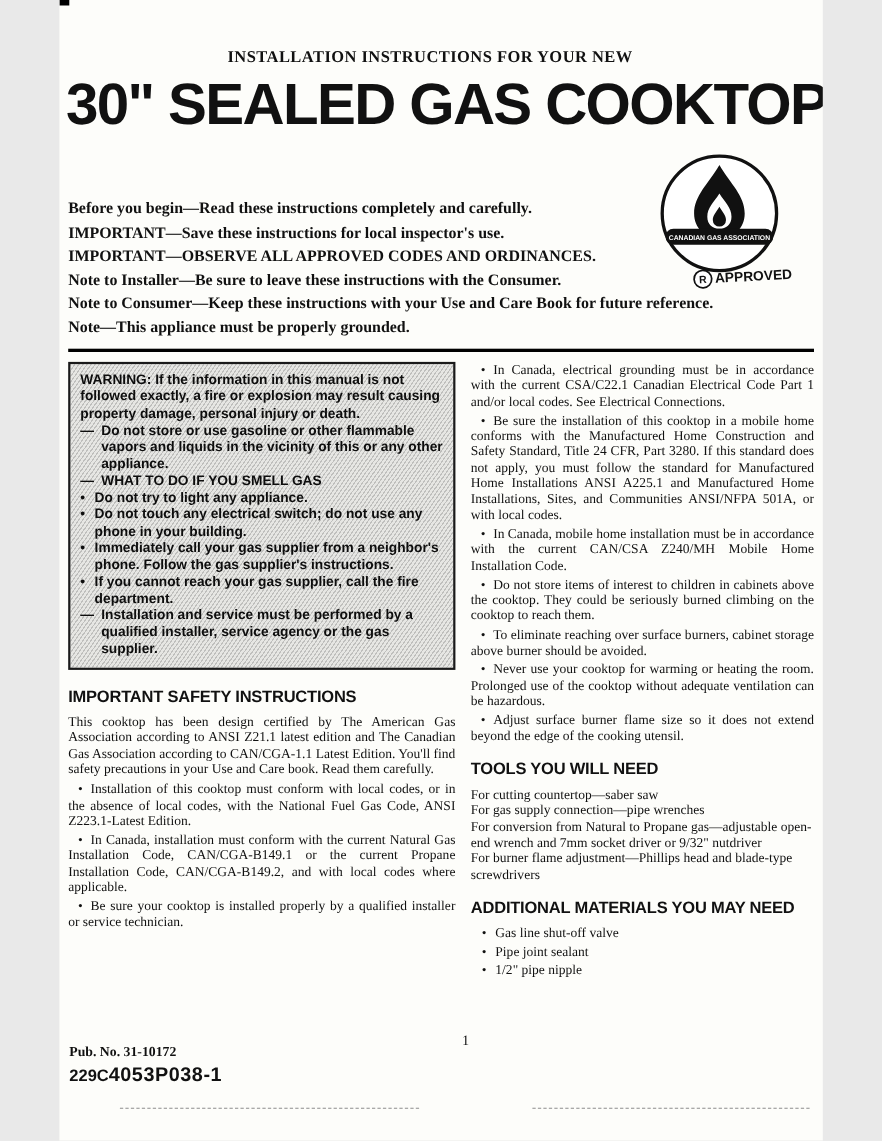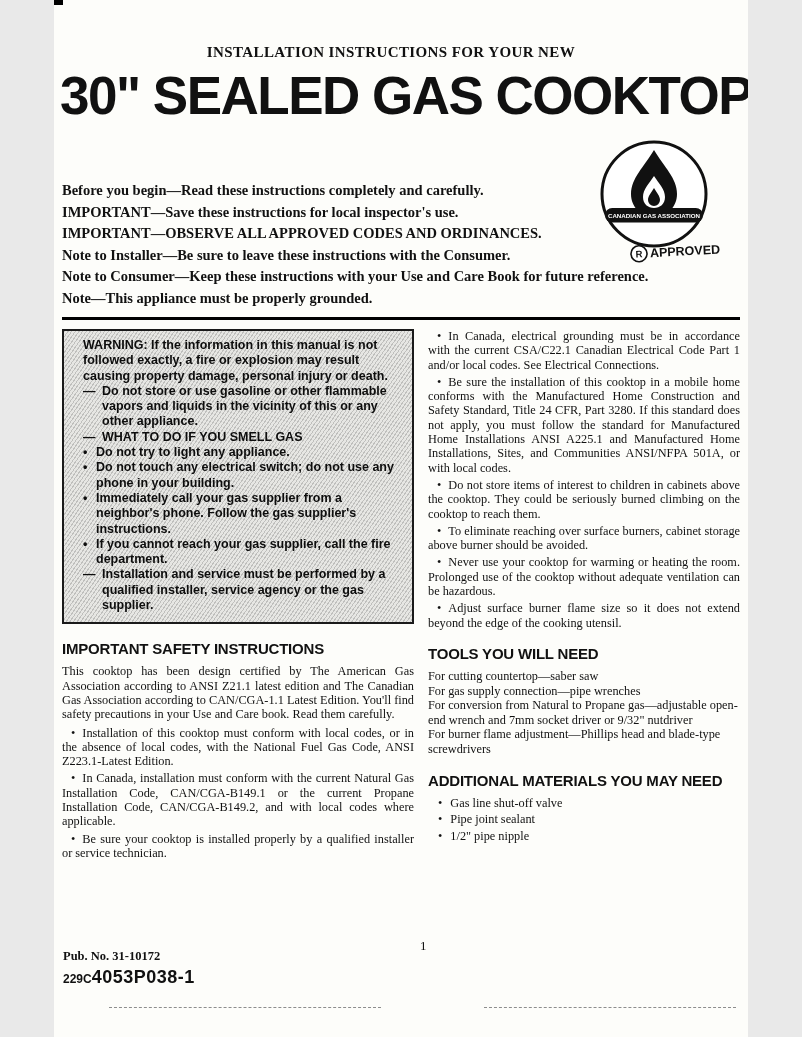--- a/index.html
+++ b/index.html
@@ -33,21 +33,21 @@
     margin:0;font-weight:700;font-size:14.5px;line-height:21.5px;white-space:nowrap;
   }
 
   .rule{margin:8px 8px 0 8px;border-top:3px solid #000;}
 
   .columns{display:flex;gap:14px;margin:9px 8px 0 8px;align-items:flex-start;}
   .col-left{width:352px;flex:0 0 352px;}
   .col-right{flex:1;min-width:0;}
 
   .warning-box{
-    border:2px solid #1a1a1a;padding:7px 9px 9px 19px;
+    border:2px solid #1a1a1a;padding:7px 9px 9px 9px;
     background-color:#e6e6e3;
     background-image:repeating-linear-gradient(125deg,rgba(90,90,90,.28) 0px,rgba(90,90,90,.28) 1px,transparent 1px,transparent 3px);
     font-family:"Liberation Sans",sans-serif;font-weight:700;
     font-size:12.5px;line-height:15.3px;color:#0d0d0d;
   }
   .warning-box p{margin:0;}
   .warn-item{position:relative;padding-left:19px;margin-top:5px;}
   .warn-item .mk{position:absolute;left:0;top:0;}
   .warn-sub{position:relative;padding-left:13px;margin-left:24px;margin-top:4px;}
   .warn-sub .mk{position:absolute;left:0;top:0;}
@@ -61,21 +61,21 @@
   .body-p{font-size:12.3px;line-height:14.3px;margin:0 0 4px 0;text-align:justify;}
   .b{font-size:12.3px;line-height:14.3px;margin:0 0 3px 0;text-align:justify;text-indent:9px;}
   .b .bm{margin-right:7px;}
   .plain{font-size:12.3px;line-height:14.6px;margin:0;}
   .mat{font-size:12.3px;line-height:15.5px;margin:0 0 1px 0;padding-left:10px;}
   .mat .bm{margin-right:8px;}
 
   .footer{position:absolute;left:9px;top:949px;font-family:"Liberation Sans",sans-serif;}
   .pub-no{font-weight:700;font-size:12.5px;font-family:"Liberation Serif",serif;}
   .part-line{margin-top:3px;}
-  .part-prefix{font-weight:700;font-size:12px;}
+  .part-prefix{font-weight:700;font-size:15px;}
   .part-number{font-weight:700;font-size:18px;letter-spacing:.5px;}
   .page-number{position:absolute;left:366px;top:938px;font-size:13px;}
 </style>
 </head>
 <body>
 
 <div class="page">
 
   <div class="artifact artifact-tl"></div>
   <div class="artifact artifact-tr"></div>
@@ -130,20 +130,21 @@
       <p class="b"><span class="bm">•</span><span>Installation of this cooktop must conform with local codes, or in the absence of local codes, with the National Fuel Gas Code, ANSI Z223.1-Latest Edition.</span></p>
       <p class="b"><span class="bm">•</span><span>In Canada, installation must conform with the current Natural Gas Installation Code, CAN/CGA-B149.1 or the current Propane Installation Code, CAN/CGA-B149.2, and with local codes where applicable.</span></p>
       <p class="b"><span class="bm">•</span><span>Be sure your cooktop is installed properly by a qualified installer or service technician.</span></p>
 
     </div>
 
     <div class="col-right">
 
       <p class="b"><span class="bm">•</span><span>In Canada, electrical grounding must be in accordance with the current CSA/C22.1 Canadian Electrical Code Part 1 and/or local codes. See Electrical Connections.</span></p>
       <p class="b"><span class="bm">•</span><span>Be sure the installation of this cooktop in a mobile home conforms with the Manufactured Home Construction and Safety Standard, Title 24 CFR, Part 3280. If this standard does not apply, you must follow the standard for Manufactured Home Installations ANSI A225.1 and Manufactured Home Installations, Sites, and Communities ANSI/NFPA 501A, or with local codes.</span></p>
+      <p class="b"><span class="bm">•</span><span>In Canada, mobile home installation must be in accordance with the current CAN/CSA Z240/MH Mobile Home Installation Code.</span></p>
       <p class="b"><span class="bm">•</span><span>Do not store items of interest to children in cabinets above the cooktop. They could be seriously burned climbing on the cooktop to reach them.</span></p>
       <p class="b"><span class="bm">•</span><span>To eliminate reaching over surface burners, cabinet storage above burner should be avoided.</span></p>
       <p class="b"><span class="bm">•</span><span>Never use your cooktop for warming or heating the room. Prolonged use of the cooktop without adequate ventilation can be hazardous.</span></p>
       <p class="b"><span class="bm">•</span><span>Adjust surface burner flame size so it does not extend beyond the edge of the cooking utensil.</span></p>
 
       <h2>TOOLS YOU WILL NEED</h2>
       <p class="plain">For cutting countertop—saber saw</p>
       <p class="plain">For gas supply connection—pipe wrenches</p>
       <p class="plain">For conversion from Natural to Propane gas—adjustable open-end wrench and 7mm socket driver or 9/32" nutdriver</p>
       <p class="plain">For burner flame adjustment—Phillips head and blade-type screwdrivers</p>

